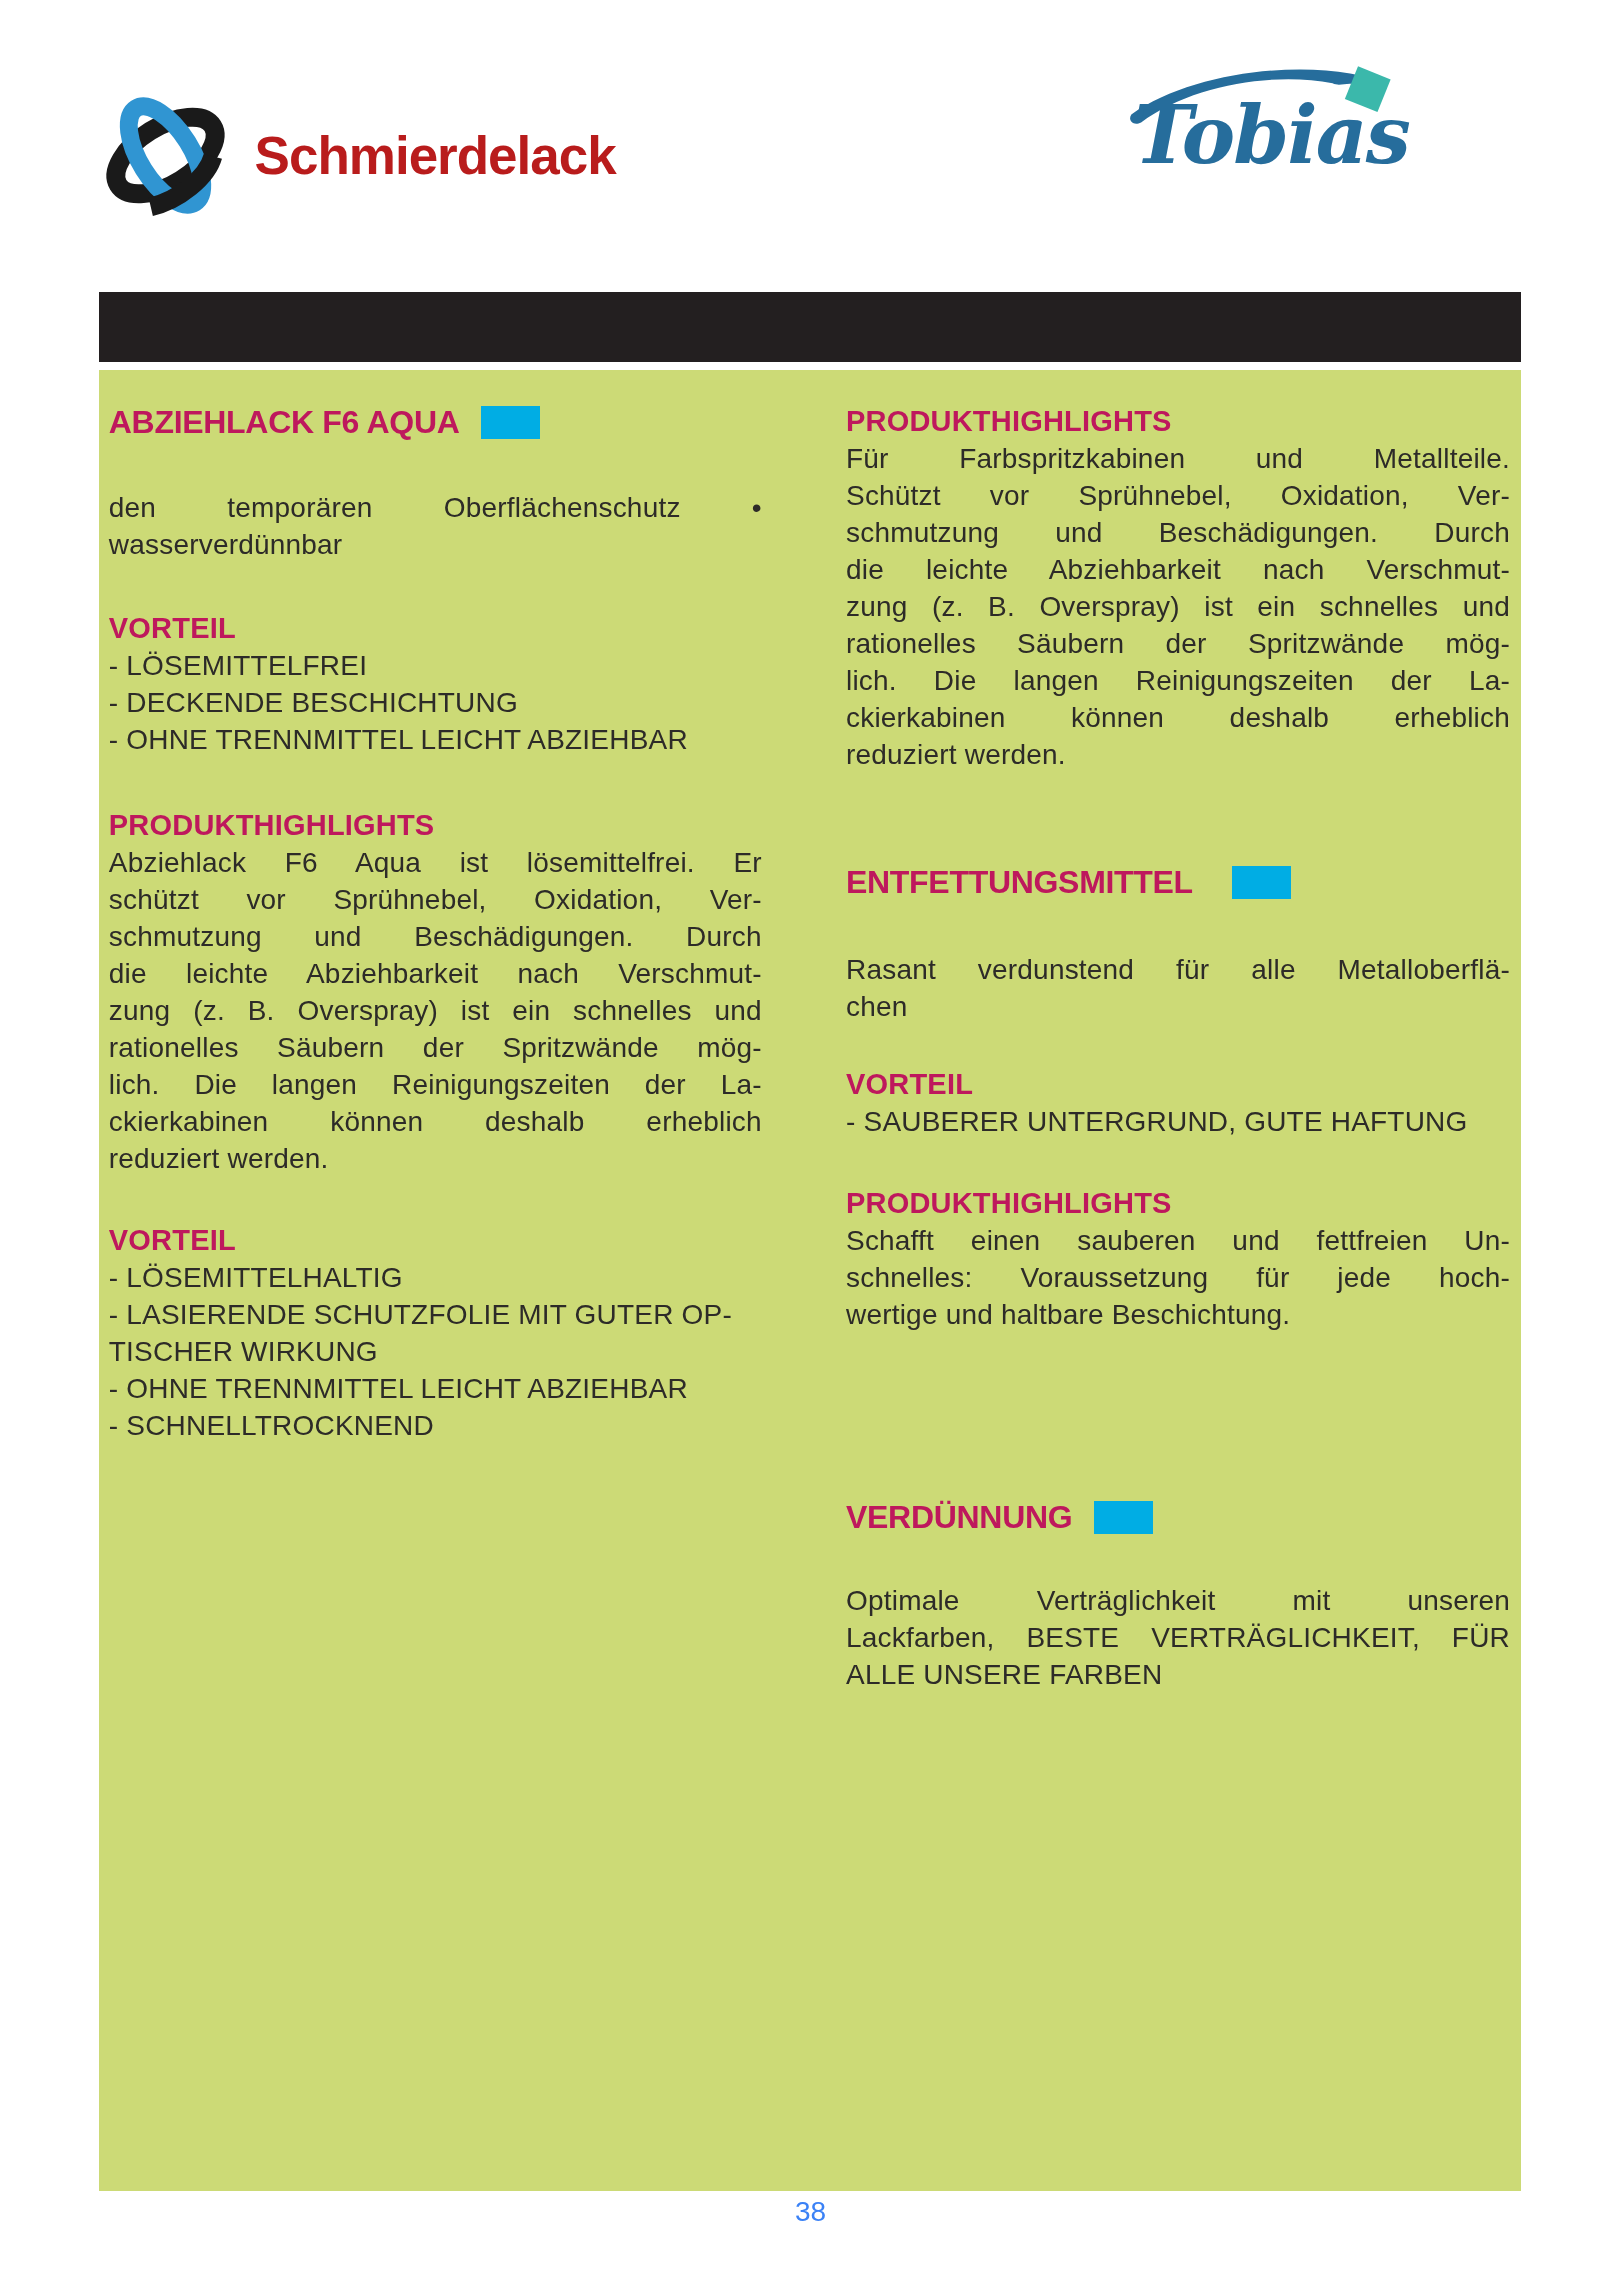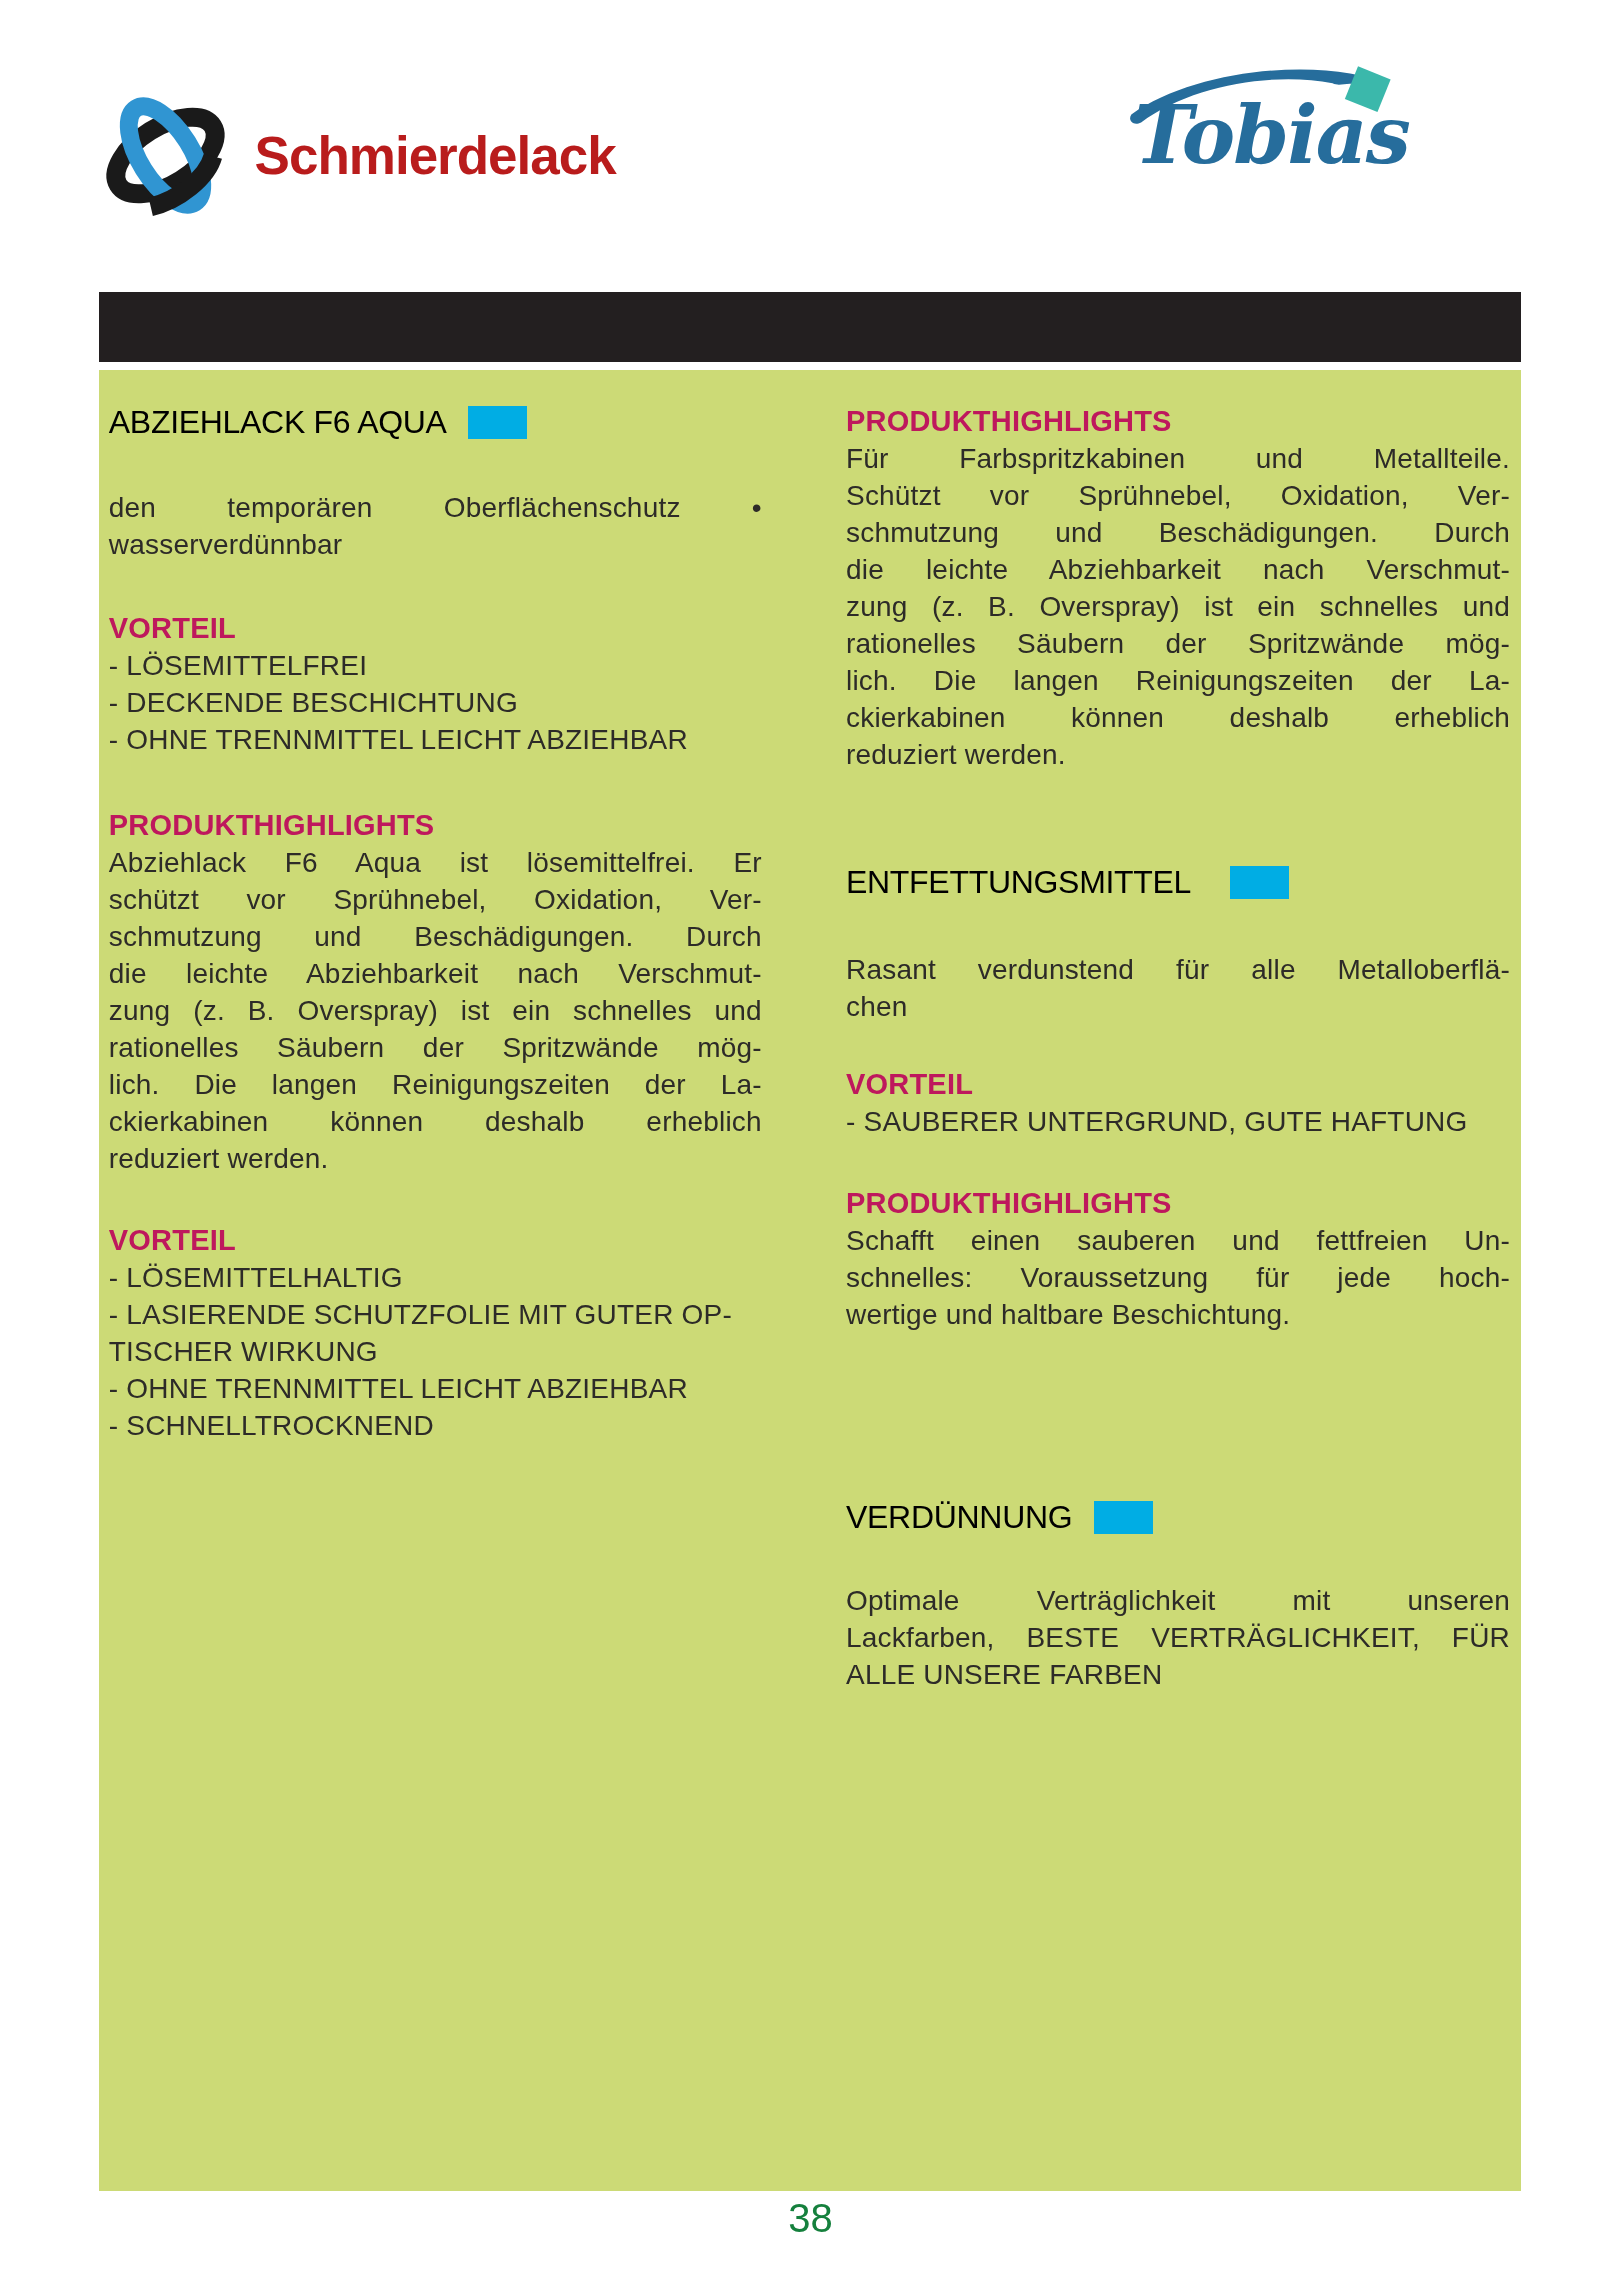--- a/index.html
+++ b/index.html
@@ -13,21 +13,21 @@
   .brand-name{font-size:53px;font-weight:bold;color:#b91c1c;letter-spacing:-1px;}
   .tobias-logo{position:absolute;left:1117px;top:54px;width:353px;height:127px;}
   
   .black-bar{position:absolute;left:99px;top:292px;width:1422px;height:70px;background:#231f20;}
   .green-panel{position:absolute;left:99px;top:370px;width:1422px;height:1821px;background:#ccda76;}
   
   .col{position:absolute;top:0;font-size:28px;line-height:37px;letter-spacing:0.2px;}
   .col-left{left:9.8px;width:653px;}
   .col-right{left:747px;width:664px;}
   .h-row{display:flex;align-items:center;gap:21.6px;height:43px;}
-  .h-row h2{margin:0;font-size:32px;font-weight:normal;letter-spacing:-0.3px;white-space:nowrap;color:#000000;}
+  .h-row h2{margin:0;font-size:32px;font-weight:bold;letter-spacing:-0.3px;white-space:nowrap;color:#be185d;}
   .swatch{width:59px;height:33px;background:#00ade4;flex:none;}
   .sub-label{font-weight:bold;font-size:29px;line-height:37px;color:#be185d;}
   .para{margin:0;}
   .pline{text-align:justify;text-align-last:justify;}
   .pline.last{text-align-last:left;}
   .vitem{text-align:left;}
   
   .l-hrow1{margin-top:31px;}
   .l-intro1{margin-top:45px;}
   .l-vorteil1{margin-top:47px;}
@@ -38,21 +38,21 @@
   
   .r-hl1{margin-top:33px;}
   .r-hrow1{margin-top:88px;gap:39px;}
   .r-intro1{margin-top:47px;}
   .r-vorteil1{margin-top:41px;}
   .r-hl2{margin-top:45px;}
   .r-hrow2{margin-top:163px;}
   .r-intro2{margin-top:43px;}
   
   .page-number{position:absolute;left:0;width:100%;top:2196px;text-align:center;
-    font-size:40px;color:#15803d;}
+    font-size:28px;color:#3b82f6;}
 </style>
 </head>
 <body>
 
 <div class="page">
 
   <div class="brand-left">
     <svg class="brand-mark" viewBox="0 0 140 140" aria-hidden="true">
       <ellipse cx="70" cy="70" rx="56" ry="29" fill="none" stroke="#1a1a1a" stroke-width="19" transform="rotate(-32 70 70)"></ellipse>
       <ellipse cx="70" cy="70" rx="56" ry="26" fill="none" stroke="#3095d2" stroke-width="18" transform="rotate(58 70 70)"></ellipse>

